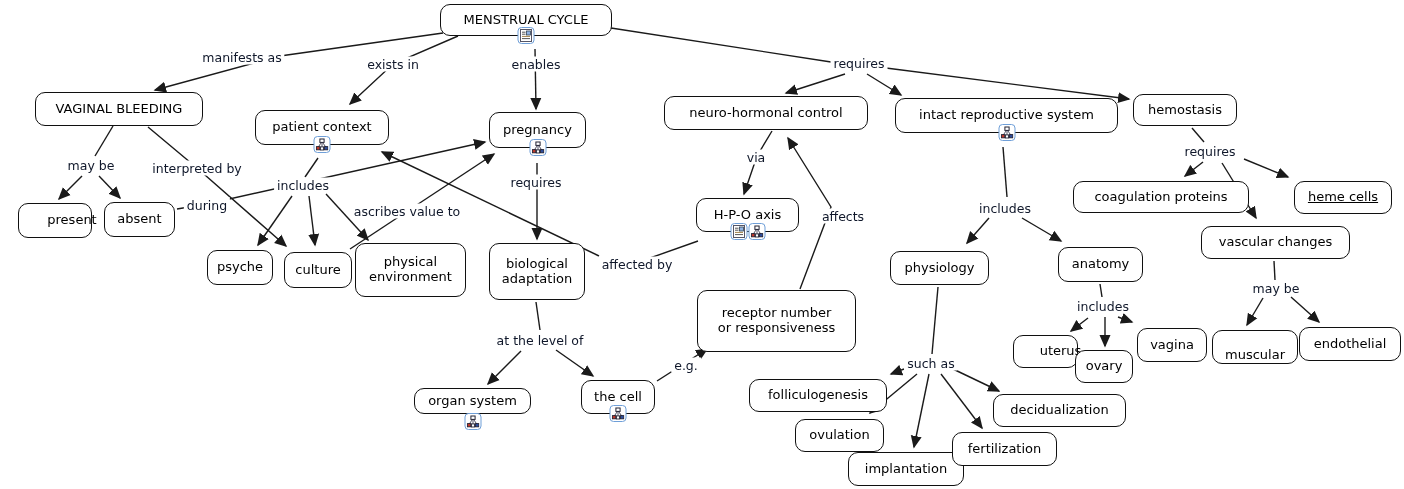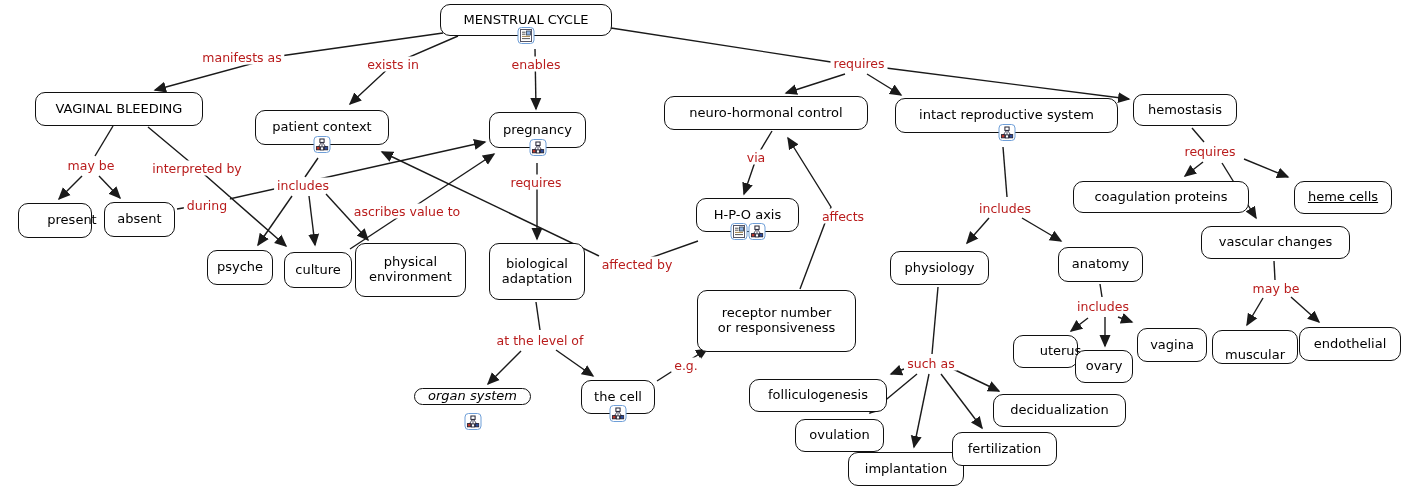--- a/index.html
+++ b/index.html
@@ -9,21 +9,21 @@
   .node{position:absolute;box-sizing:border-box;background:#ffffff;
         border:1.4px solid #101010;border-radius:10px;
         display:flex;align-items:center;justify-content:center;
         text-align:center;font-size:13px;line-height:1.15;color:#000;
         white-space:pre-line;padding:0 2px;z-index:2;}
   .node-text{display:block;}
   .icon-row{position:absolute;transform:translateX(-50%);display:flex;gap:1px;z-index:3;}
   .icon-chip{display:inline-flex;background:#fff;border:1.5px solid #6f9fd8;
              border-radius:4px;padding:1px;line-height:0;}
   .edge-label{position:absolute;transform:translate(-50%,-50%);background:#ffffff;
-              padding:0 3px;font-size:12.5px;color:#b91c1c;white-space:nowrap;z-index:1;}
+              padding:0 3px;font-size:12.5px;color:#0f172a;white-space:nowrap;z-index:1;}
 </style>
 </head>
 <body>
 
 <div class="stage" id="stage" style="width: 1404px; height: 489px;">
   <svg id="edges-svg" width="1404" height="489">
     <defs>
       <marker id="arrowhead" markerUnits="userSpaceOnUse" markerWidth="13" markerHeight="12" refX="11" refY="6" orient="auto">
         <path d="M0,0.5 L12.5,6 L0,11.5 Z" fill="#1a1a1a"></path>
       </marker>
@@ -183,21 +183,21 @@
             <line x1="6.5" y1="3.5" x2="10.2" y2="9" stroke="#556" stroke-width="1"></line>
             <rect x="4.4" y="1" width="4.2" height="3.4" fill="#fff" stroke="#223" stroke-width="1"></rect>
             <rect x="0.9" y="8.6" width="3.4" height="3.2" fill="#c0392b" stroke="#223" stroke-width="0.9"></rect>
             <rect x="4.9" y="8.9" width="3.2" height="3.1" fill="#fff" stroke="#223" stroke-width="0.9"></rect>
             <rect x="8.9" y="8.6" width="3.4" height="3.2" fill="#2e4e9e" stroke="#223" stroke-width="0.9"></rect>
           </svg>
         </span>
       </div>
       <div class="node" style="left: 697px; top: 290px; width: 159px; height: 62px;"><span class="node-text">receptor number
 or responsiveness</span></div>
-      <div class="node" style="left: 414px; top: 388px; width: 117px; height: 17px; font-style: italic;"><span class="node-text">organ system</span></div>
+      <div class="node" style="left: 414px; top: 388px; width: 117px; height: 26px;"><span class="node-text">organ system</span></div>
       <div class="icon-row" style="left: 472.5px; top: 413px;">
         <span class="icon-chip" style="border-color: rgb(111, 159, 216);">
           <svg width="13" height="13" viewBox="0 0 13 13">
             <line x1="6.5" y1="3.5" x2="2.8" y2="9" stroke="#556" stroke-width="1"></line>
             <line x1="6.5" y1="3.5" x2="6.5" y2="9" stroke="#556" stroke-width="1"></line>
             <line x1="6.5" y1="3.5" x2="10.2" y2="9" stroke="#556" stroke-width="1"></line>
             <rect x="4.4" y="1" width="4.2" height="3.4" fill="#fff" stroke="#223" stroke-width="1"></rect>
             <rect x="0.9" y="8.6" width="3.4" height="3.2" fill="#c0392b" stroke="#223" stroke-width="0.9"></rect>
             <rect x="4.9" y="8.9" width="3.2" height="3.1" fill="#fff" stroke="#223" stroke-width="0.9"></rect>
             <rect x="8.9" y="8.6" width="3.4" height="3.2" fill="#2e4e9e" stroke="#223" stroke-width="0.9"></rect>

